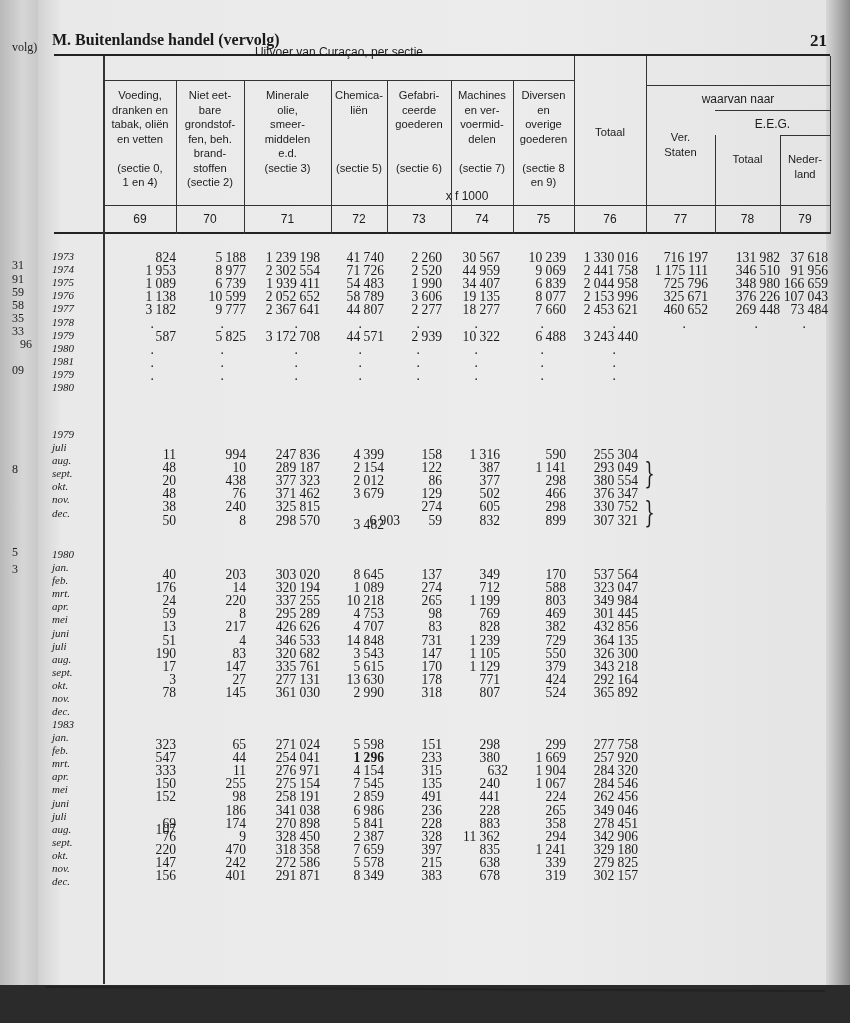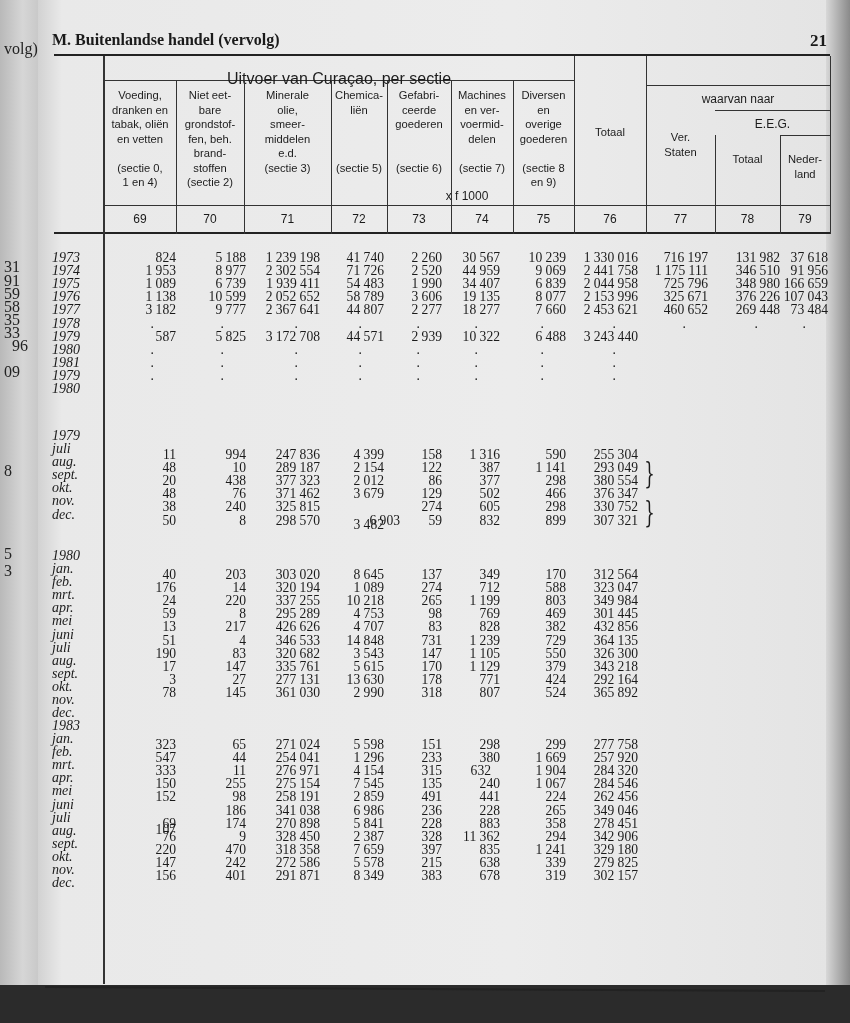--- a/index.html
+++ b/index.html
@@ -6,21 +6,21 @@
   body {
     width:850px; height:1023px; overflow:hidden; position:relative;
     background:#2a2a2a;
     font-family:"Liberation Serif", serif; color:#1a1a1a;
   }
   .left-page {
     position:absolute; left:0; top:0; width:38px; height:990px;
     background:linear-gradient(90deg,#b9b9b9 0%,#d6d6d6 60%,#c9c9c9 100%);
     overflow:hidden;
   }
-  .left-page .frag { position:absolute; left:4px; font-size:16px; font-family:"Liberation Serif", serif; color:#222; }
+  .left-page .frag { position:absolute; left:12px; font-size:12px; font-family:"Liberation Serif", serif; color:#222; }
   .page {
     position:absolute; left:38px; top:0; width:792px; height:1000px;
     background:linear-gradient(90deg,#d2d2d2 0%,#e9e9e9 3%,#ececec 60%,#e4e4e4 100%);
   }
   .right-edge {
     position:absolute; left:826px; top:0; width:24px; height:1000px;
     background:linear-gradient(90deg,#d8d8d8,#a9a9a9 60%,#8a8a8a);
   }
   .bottom-dark { position:absolute; left:0; top:985px; width:850px; height:38px; background:#2b2b2b; }
   .title {
@@ -31,21 +31,21 @@
   .rule { position:absolute; background:#222; }
   .vline { position:absolute; width:1px; background:#333; }
   .hline { position:absolute; height:1px; background:#333; }
   .hdr {
     position:absolute; font-family:"Liberation Sans", sans-serif; font-size:11.2px;
     text-align:center; line-height:14.5px; color:#1c1c1c;
   }
   .colnum { position:absolute; top:212px; font-family:"Liberation Sans", sans-serif; font-size:12px; text-align:center; }
   .rows { position:absolute; top:250px; left:0; width:850px; }
   .label {
-    position:absolute; left:52px; font-style:italic; font-size:14px; width:50px;
+    position:absolute; left:52px; font-style:italic; font-size:11px; width:50px;
   }
   .num {
     position:absolute; text-align:right; font-size:13.6px; white-space:nowrap;
   }
   .brace { position:absolute; font-size:30px; line-height:30px; font-family:"DejaVu Serif", serif; transform:scaleX(0.55); }
 </style>
 </head>
 <body>
 
 <div class="left-page" id="leftpage">
@@ -73,21 +73,21 @@
 <div class="rule" style="left:54px;top:232px;width:776px;height:2px;"></div>
 <div class="rule" style="left:45px;top:988px;width:780px;height:2px;transform:rotate(0.3deg);"></div>
 <div class="hline" style="left:104px;top:80px;width:470px;"></div>
 <div class="hline" style="left:646px;top:85px;width:184px;"></div>
 <div class="hline" style="left:715px;top:110px;width:115px;"></div>
 <div class="hline" style="left:780px;top:135px;width:50px;"></div>
 <div class="hline" style="left:104px;top:205px;width:726px;"></div>
 <div class="vline" style="left:103px;top:56px;height:928px;width:2px;"></div>
 
 <div id="header-layer">
-  <div class="hdr" style="left:104px;top:45px;width:470px;font-size:16px;margin-top:27px;">Uitvoer van Curaçao, per sectie</div>
+  <div class="hdr" style="left:104px;top:45px;width:470px;font-size:12px;">Uitvoer van Curaçao, per sectie</div>
   <div class="hdr" style="left:646px;top:92px;width:184px;font-size:12px;">waarvan naar</div>
   <div class="hdr" style="left:715px;top:117px;width:115px;font-size:12px;">E.E.G.</div>
   <div class="hdr" style="left:104px;top:189px;width:726px;font-size:12px;">x f 1000</div>
 </div>
 
 <div id="col-headers">
     <div class="hdr" style="left: 104px; top: 88px; width: 72px;">
       <div>Voeding,</div>
       <div>dranken en</div>
       <div>tabak, oliën</div>
@@ -350,21 +350,21 @@
     <div class="num" style="top: 262.5px; right: 212px;">307 321</div>
     <div class="label" style="top: 298px;">1980</div>
     <div class="label" style="top: 311px;">jan.</div>
     <div class="num" style="top: 317px; right: 674px;">40</div>
     <div class="num" style="top: 317px; right: 604px;">203</div>
     <div class="num" style="top: 317px; right: 530px;">303 020</div>
     <div class="num" style="top: 317px; right: 466px;">8 645</div>
     <div class="num" style="top: 317px; right: 408px;">137</div>
     <div class="num" style="top: 317px; right: 350px;">349</div>
     <div class="num" style="top: 317px; right: 284px;">170</div>
-    <div class="num" style="top: 317px; right: 212px;">312 564</div>
+    <div class="num" style="top: 317px; right: 212px;">537 564</div>
     <div class="label" style="top: 324.1px;">feb.</div>
     <div class="num" style="top: 330.1px; right: 674px;">176</div>
     <div class="num" style="top: 330.1px; right: 604px;">14</div>
     <div class="num" style="top: 330.1px; right: 530px;">320 194</div>
     <div class="num" style="top: 330.1px; right: 466px;">1 089</div>
     <div class="num" style="top: 330.1px; right: 408px;">274</div>
     <div class="num" style="top: 330.1px; right: 350px;">712</div>
     <div class="num" style="top: 330.1px; right: 284px;">588</div>
     <div class="num" style="top: 330.1px; right: 212px;">323 047</div>
     <div class="label" style="top: 337.2px;">mrt.</div>
@@ -448,32 +448,32 @@
     <div class="num" style="top: 487px; right: 530px;">271 024</div>
     <div class="num" style="top: 487px; right: 466px;">5 598</div>
     <div class="num" style="top: 487px; right: 408px;">151</div>
     <div class="num" style="top: 487px; right: 350px;">298</div>
     <div class="num" style="top: 487px; right: 284px;">299</div>
     <div class="num" style="top: 487px; right: 212px;">277 758</div>
     <div class="label" style="top: 494.1px;">feb.</div>
     <div class="num" style="top: 500.1px; right: 674px;">547</div>
     <div class="num" style="top: 500.1px; right: 604px;">44</div>
     <div class="num" style="top: 500.1px; right: 530px;">254 041</div>
-    <div class="num" style="top: 500.1px; right: 466px;">1 296</div>
+    <div class="num" style="top: 500.1px; right: 466px; font-weight: bold;">1 296</div>
     <div class="num" style="top: 500.1px; right: 408px;">233</div>
     <div class="num" style="top: 500.1px; right: 350px;">380</div>
     <div class="num" style="top: 500.1px; right: 284px;">1 669</div>
     <div class="num" style="top: 500.1px; right: 212px;">257 920</div>
     <div class="label" style="top: 507.2px;">mrt.</div>
     <div class="num" style="top: 513.2px; right: 674px;">333</div>
     <div class="num" style="top: 513.2px; right: 604px;">11</div>
     <div class="num" style="top: 513.2px; right: 530px;">276 971</div>
     <div class="num" style="top: 513.2px; right: 466px;">4 154</div>
     <div class="num" style="top: 513.2px; right: 408px;">315</div>
-    <div class="num" style="top: 513.2px; right: 359px;">632</div>
+    <div class="num" style="top: 513.2px; right: 342px;">632</div>
     <div class="num" style="top: 513.2px; right: 284px;">1 904</div>
     <div class="num" style="top: 513.2px; right: 212px;">284 320</div>
     <div class="label" style="top: 520.3px;">apr.</div>
     <div class="num" style="top: 526.3px; right: 674px;">150</div>
     <div class="num" style="top: 526.3px; right: 604px;">255</div>
     <div class="num" style="top: 526.3px; right: 530px;">275 154</div>
     <div class="num" style="top: 526.3px; right: 466px;">7 545</div>
     <div class="num" style="top: 526.3px; right: 408px;">135</div>
     <div class="num" style="top: 526.3px; right: 350px;">240</div>
     <div class="num" style="top: 526.3px; right: 284px;">1 067</div>

